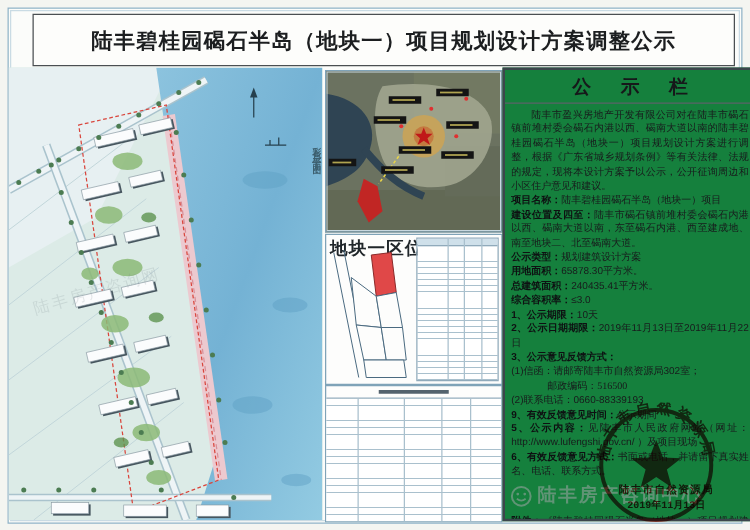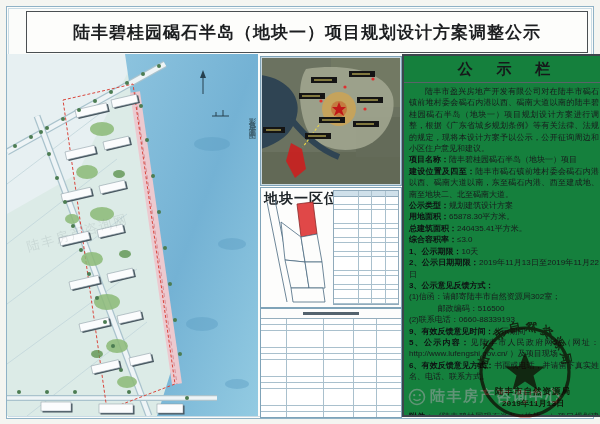--- a/index.html
+++ b/index.html
@@ -37,21 +37,21 @@
 
   
   .notice{position:absolute;left:402px;top:54px;width:204px;height:363px;border:2px solid #3c464c;background:#15803d;
     box-sizing:border-box;padding:2px 5px 2px 5px;overflow:hidden;}
   .notice-title{font-family:"Liberation Serif",serif;text-align:center;font-size:15px;font-weight:bold;color:#16181a;
     letter-spacing:10px;padding:2px 0 3px 10px;border-bottom:1px solid #5a6368;margin:0 -5px 3px -5px;}
   .nbody{font-size:8px;line-height:11.4px;color:#181a1c;}
   .nline{text-align:justify;}
   .nline b{font-weight:bold;color:#0e1012;}
   .indent{text-indent:2em;}
-  .indent-post{padding-left:3.6em;}
+  .indent-post{padding-left:3.6em;font-family:Liberation Serif, serif;}
   .attach{margin-top:10px;}
   .attach .wrap{padding-left:2.4em;text-indent:-2.4em;margin-top:28px;}
 
   .stamp{position:absolute;left:475px;top:322px;width:100px;height:100px;opacity:.88;mix-blend-mode:multiply;pointer-events:none;}
   .stamp-lines{position:absolute;left:478px;top:386px;width:110px;text-align:center;color:#c1362a;font-weight:bold;pointer-events:none;mix-blend-mode:multiply;}
   .stamp-lines .l1{font-size:8.5px;letter-spacing:1px;}
   .stamp-lines .l2{font-size:8px;font-family:Liberation Mono, monospace;}
 
   .watermark{position:absolute;left:408px;top:387px;display:flex;align-items:center;gap:4px;opacity:.55;pointer-events:none;}
   .watermark span{font-size:15px;color:#9fa6a6;letter-spacing:1.5px;font-weight:bold;}

